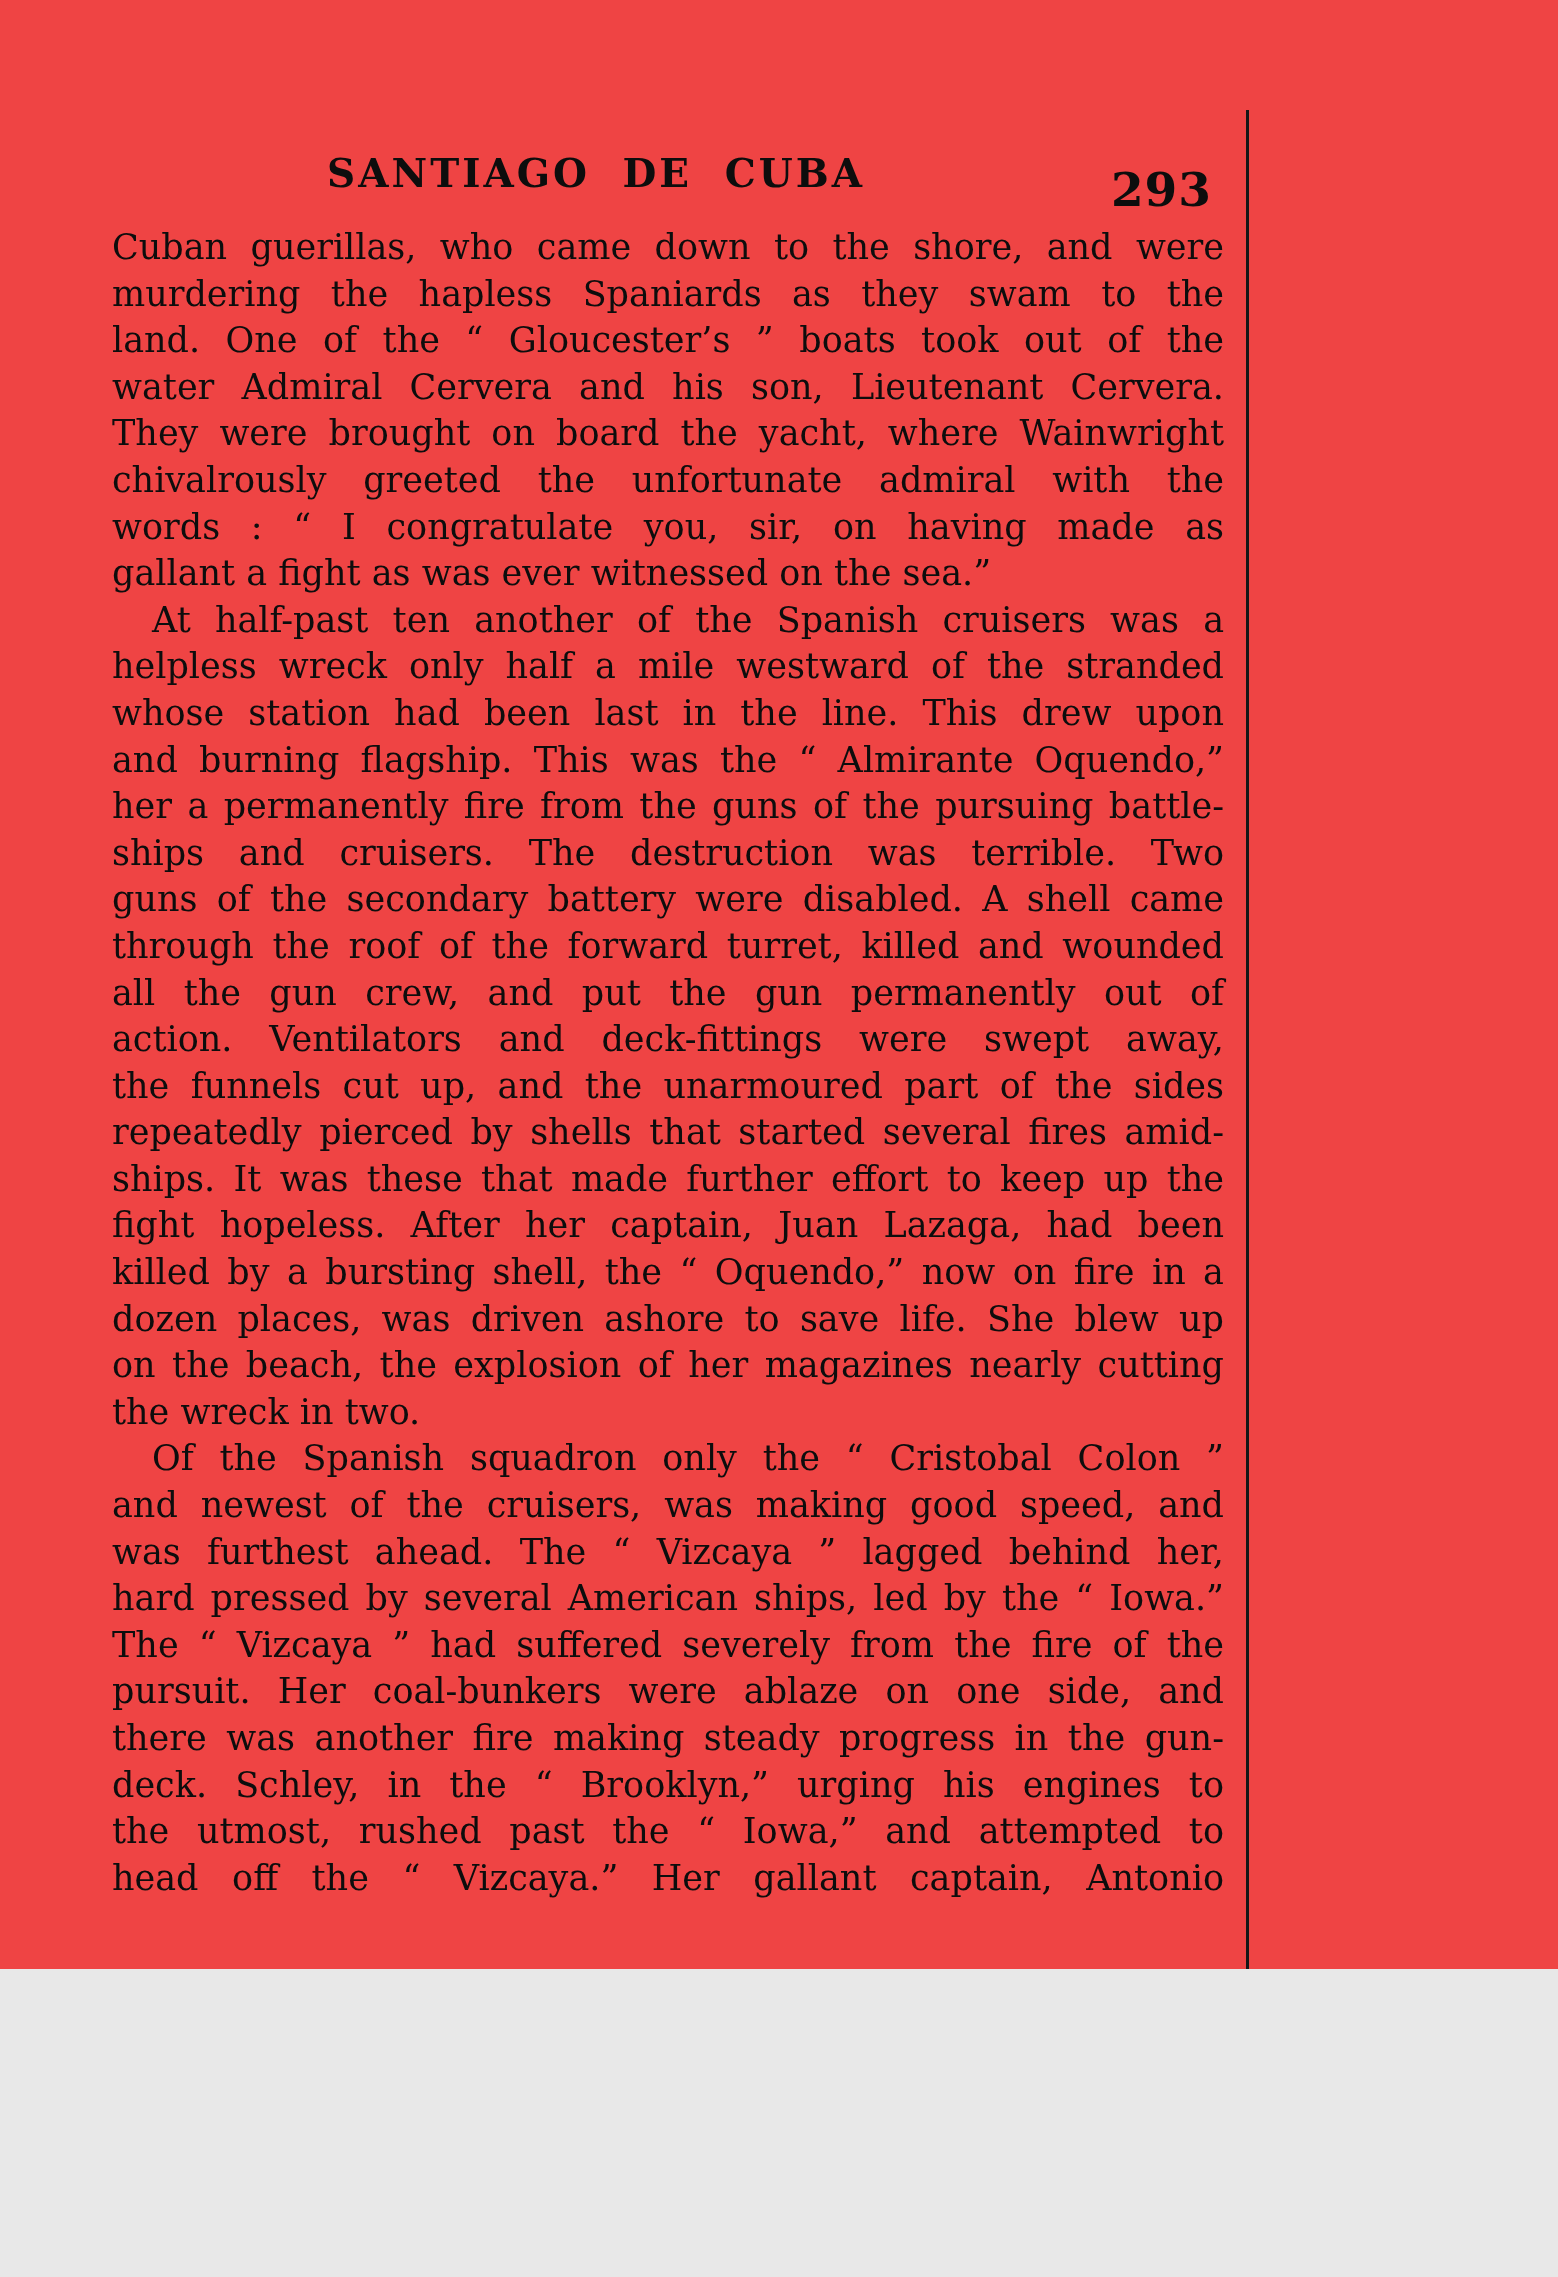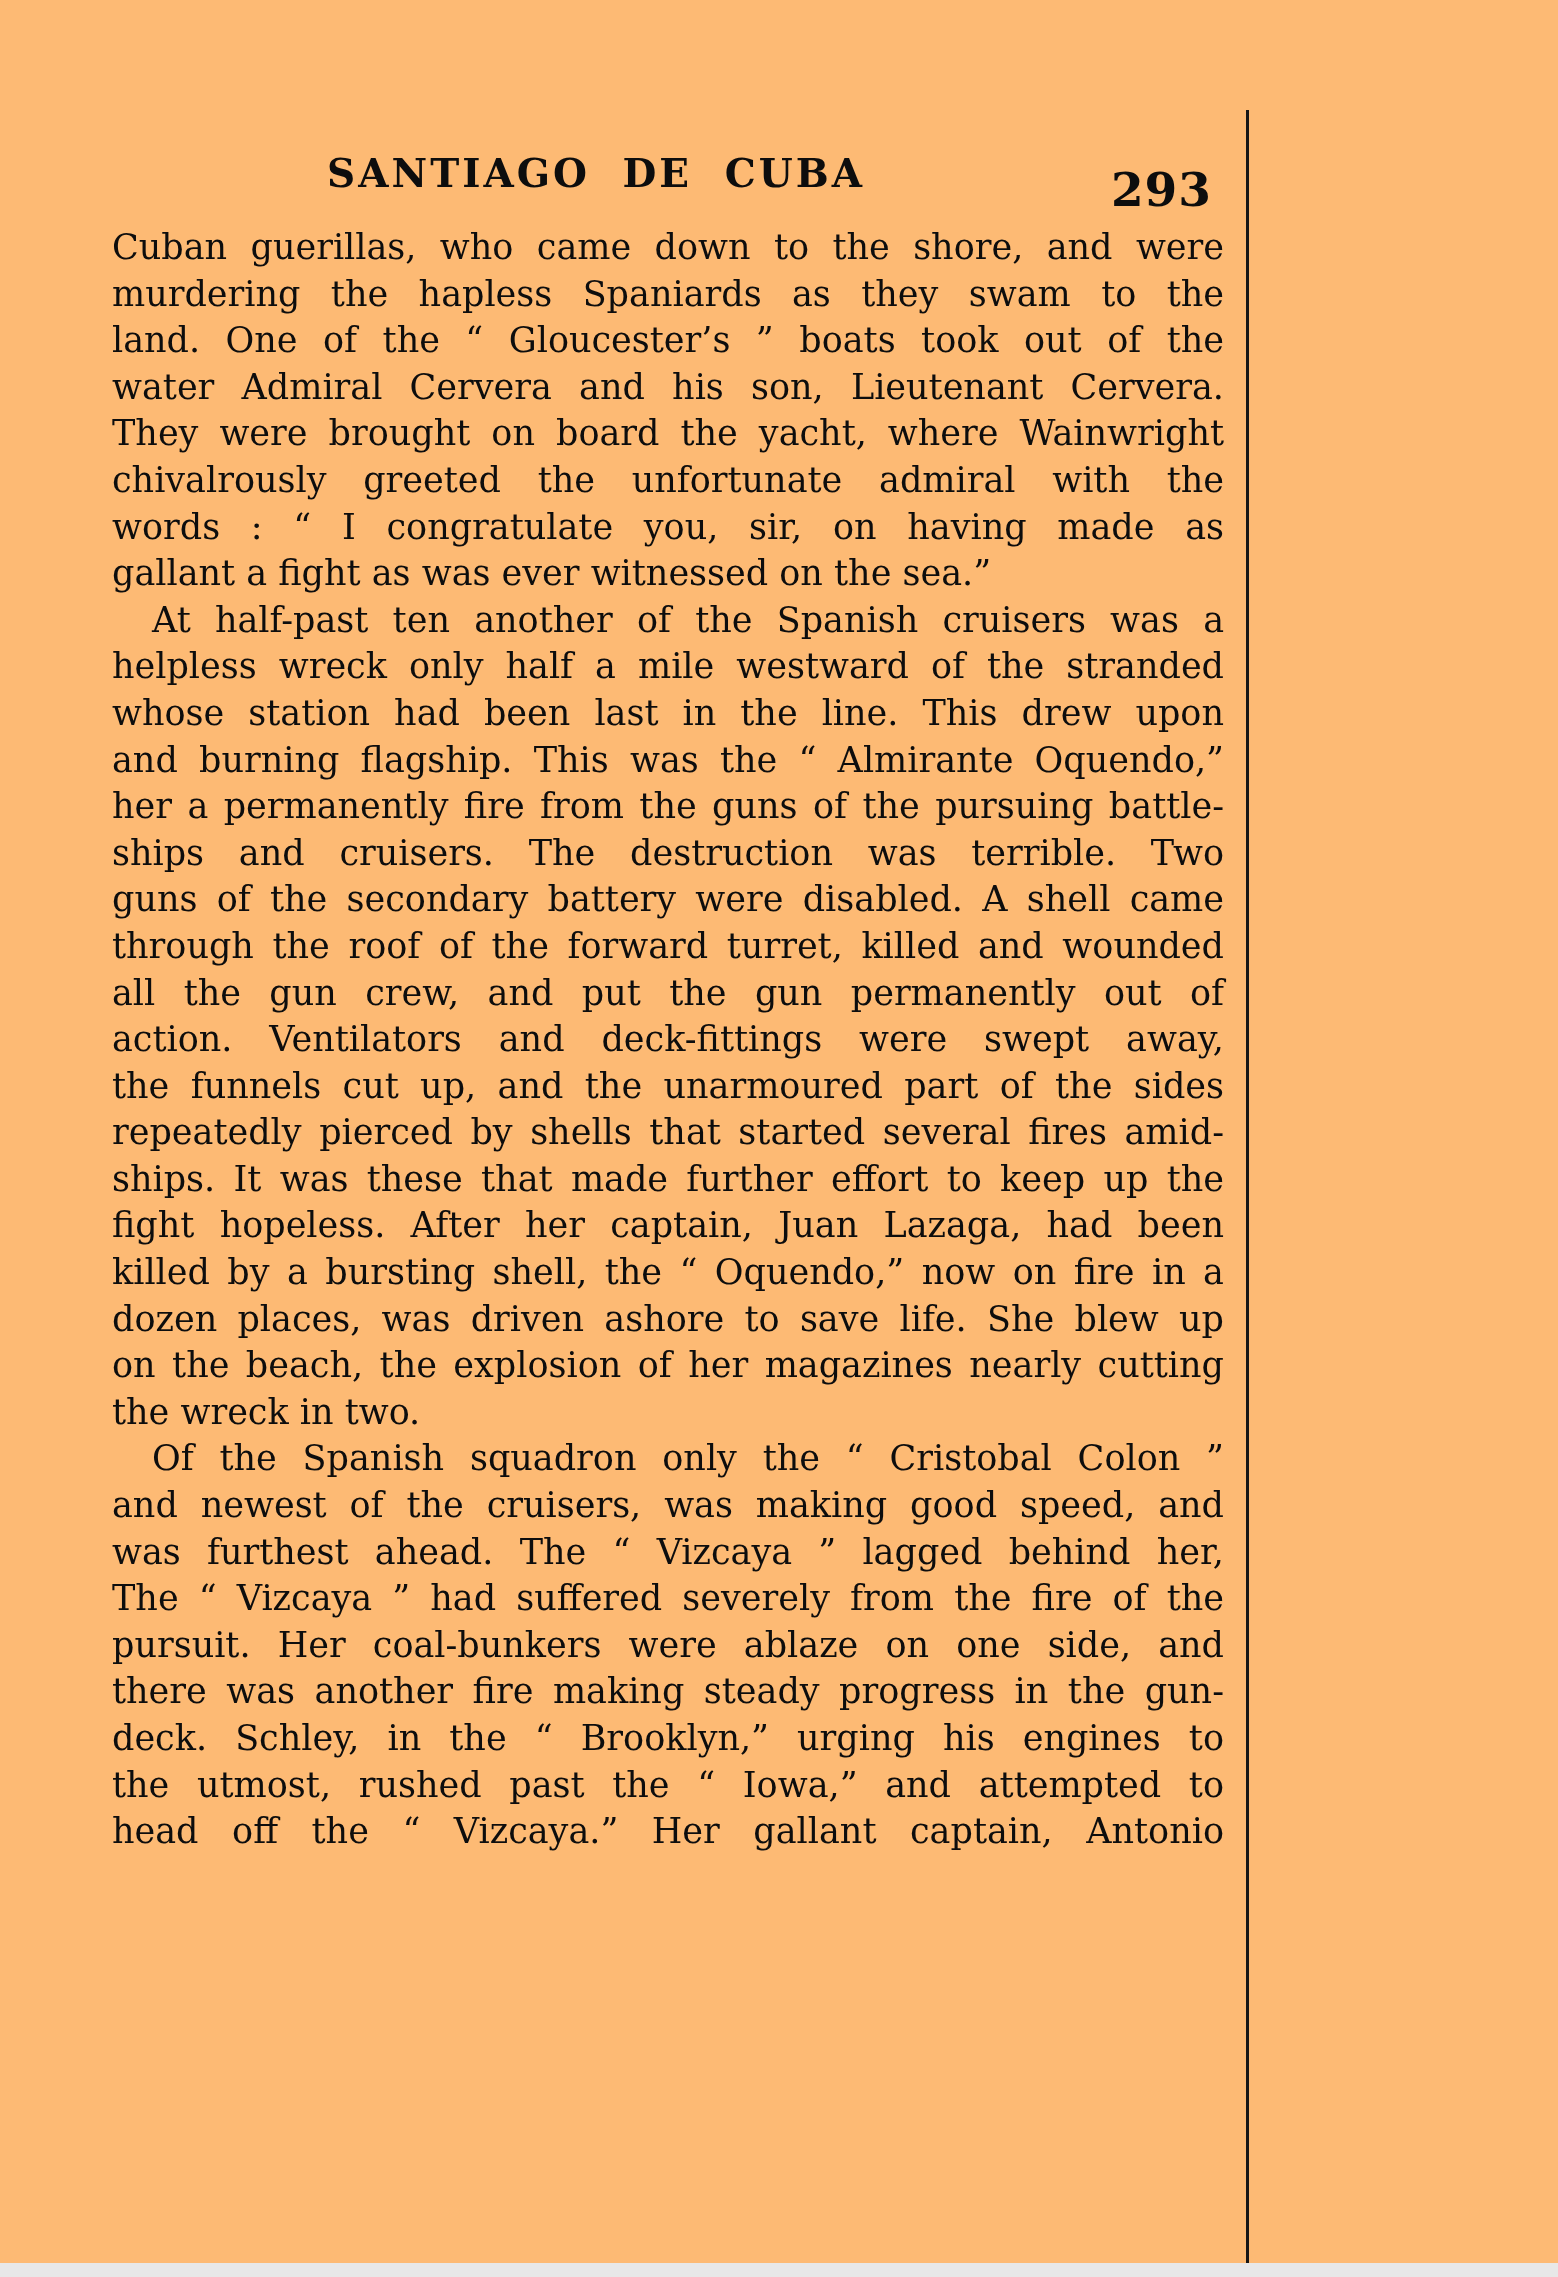--- a/index.html
+++ b/index.html
@@ -1,20 +1,20 @@
 <!DOCTYPE html>
 <html><head>
 <meta charset="utf-8">
 <style>
   html, body { margin: 0; padding: 0; background: #e8e8e8; }
   .page {
     position: relative;
     width: 1558px;
-    height: 2263px;
-    background: #fdba74;
+    height: 1969px;
+    background: #ef4444;
     font-family: "DejaVu Serif", "Liberation Serif", serif;
     color: #0d0d0d;
     overflow: hidden;
   }
   .page-edge-rule {
     position: absolute;
     left: 1246px;
     top: 110px;
     width: 3px;
     height: 2167px;
@@ -97,20 +97,21 @@
       <div class="line">repeatedly pierced by shells that started several fires amid-</div>
       <div class="line">ships. It was these that made further effort to keep up the</div>
       <div class="line">fight hopeless. After her captain, Juan Lazaga, had been</div>
       <div class="line">killed by a bursting shell, the “ Oquendo,” now on fire in a</div>
       <div class="line">dozen places, was driven ashore to save life. She blew up</div>
       <div class="line">on the beach, the explosion of her magazines nearly cutting</div>
       <div class="line nojust">the wreck in two.</div>
       <div class="line indent">Of the Spanish squadron only the “ Cristobal Colon ”</div>
       <div class="line">and newest of the cruisers, was making good speed, and</div>
       <div class="line">was furthest ahead. The “ Vizcaya ” lagged behind her,</div>
+      <div class="line">hard pressed by several American ships, led by the “ Iowa.”</div>
       <div class="line">The “ Vizcaya ” had suffered severely from the fire of the</div>
       <div class="line">pursuit. Her coal-bunkers were ablaze on one side, and</div>
       <div class="line">there was another fire making steady progress in the gun-</div>
       <div class="line">deck. Schley, in the “ Brooklyn,” urging his engines to</div>
       <div class="line">the utmost, rushed past the “ Iowa,” and attempted to</div>
       <div class="line">head off the “ Vizcaya.” Her gallant captain, Antonio</div>
     </div>
 </div>
 
 </body></html>

